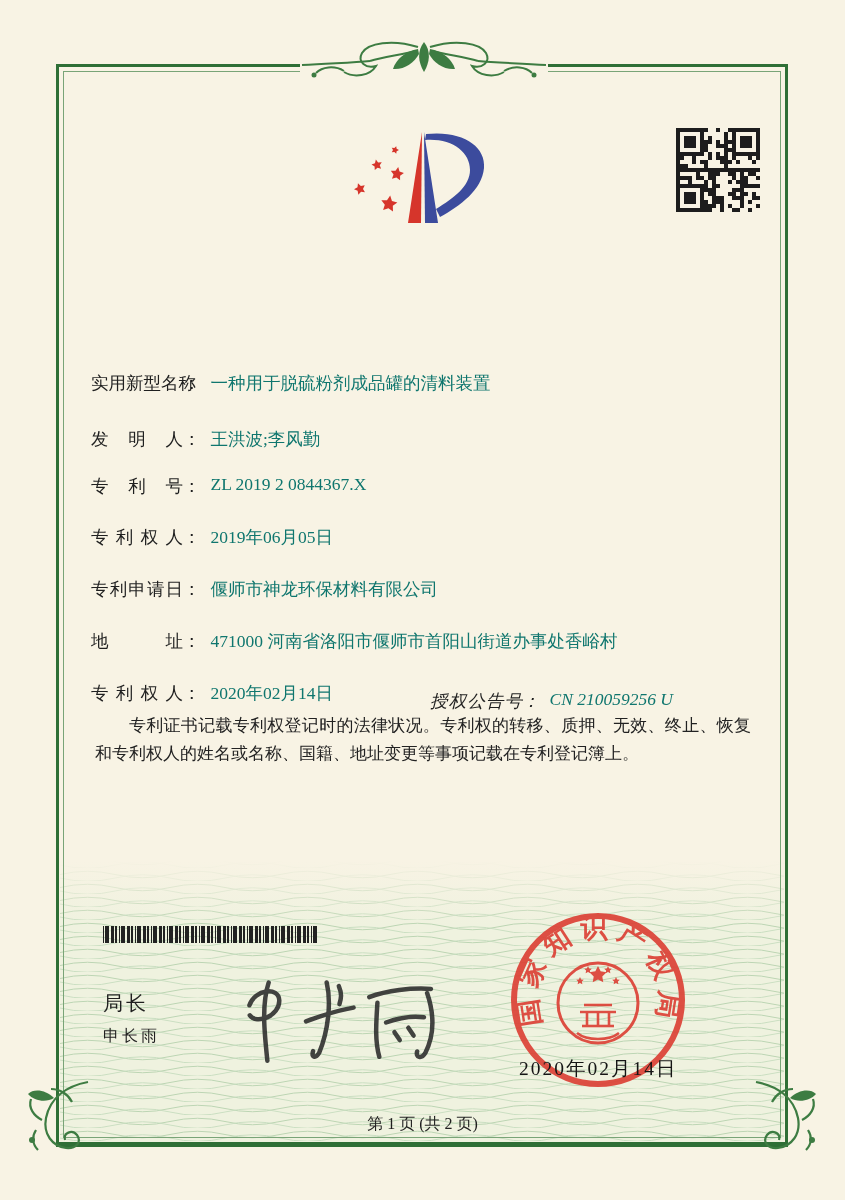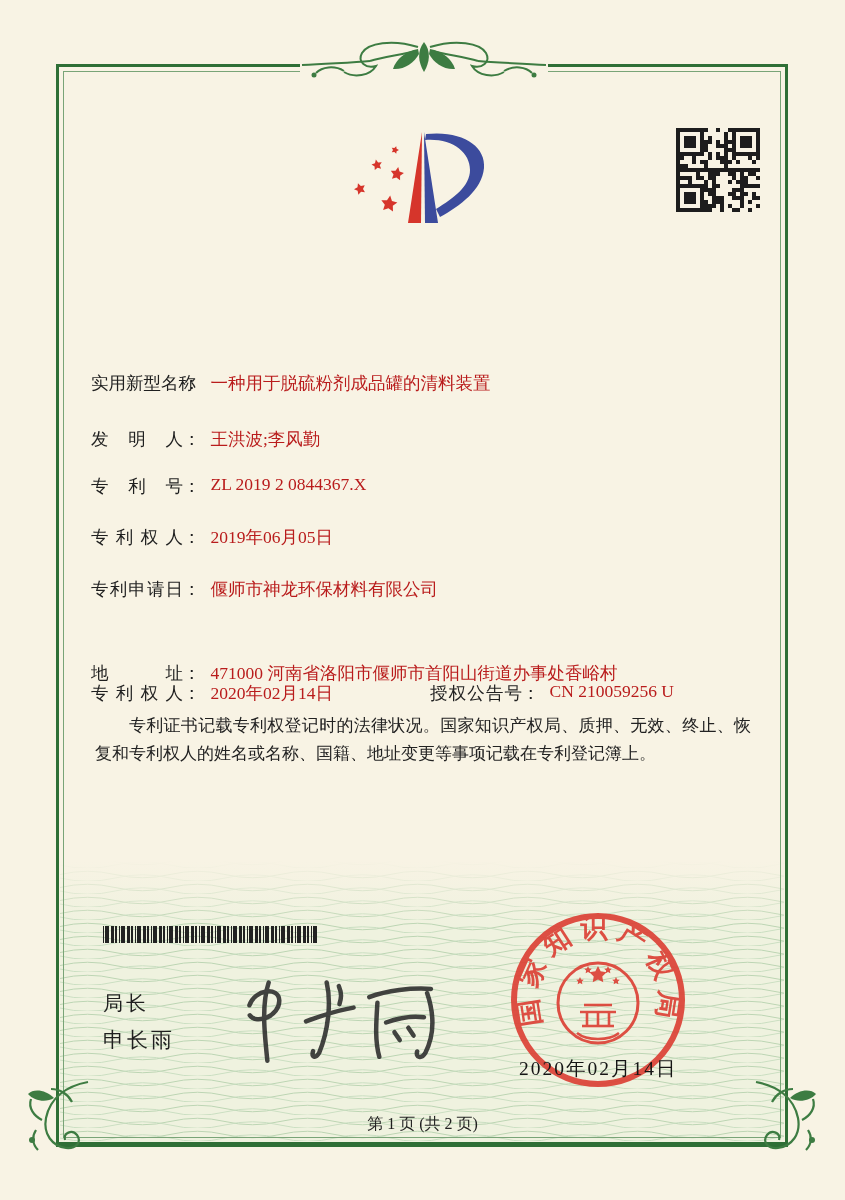--- a/index.html
+++ b/index.html
@@ -26,31 +26,31 @@
   .logo{position:absolute;left:350px;top:130px;z-index:5;}
   .qr{position:absolute;left:672px;top:124px;z-index:5;}
 
   .title{position:absolute;left:0;top:256px;width:845px;text-align:center;
          font-size:45px;font-weight:700;letter-spacing:7px;padding-left:7px;box-sizing:border-box;z-index:5;}
 
   .fields{position:absolute;left:91px;top:0;width:700px;z-index:5;}
   .frow{position:absolute;left:0;width:700px;font-size:17.5px;white-space:nowrap;}
   .flabel{display:inline-block;width:92px;text-align:justify;text-align-last:justify;vertical-align:top;}
   .fcolon{display:inline-block;vertical-align:top;}
-  .fvalue{display:inline-block;margin-left:10px;vertical-align:top;color:#b91c1c;}
-  .fgroup2{position:absolute;left:339px;top:0;white-space:nowrap;}
+  .fvalue{display:inline-block;margin-left:10px;vertical-align:top;color:#0f766e;}
+  .fgroup2{position:absolute;left:339px;top:8px;white-space:nowrap;font-style:italic;}
 
   .paras{position:absolute;left:95px;top:712px;width:656px;z-index:5;font-size:17px;line-height:27.5px;color:#222;}
   .paras p{margin:0;text-indent:2em;text-align:justify;}
 
   .barcode{position:absolute;left:103px;top:926px;width:218px;height:17px;overflow:hidden;white-space:nowrap;z-index:5;}
   .barcode i{display:inline-block;height:100%;background:#222;vertical-align:top;}
 
   .director-label{position:absolute;left:103px;top:990px;font-size:20px;letter-spacing:3px;z-index:5;}
-  .director-name{position:absolute;left:103px;top:1026px;font-size:21px;letter-spacing:3px;z-index:5;}
+  .director-name{position:absolute;left:103px;top:1026px;font-size:16px;letter-spacing:3px;z-index:5;}
   .signature{position:absolute;left:236px;top:968px;z-index:6;transform:rotate(-2deg);}
 
   .seal{position:absolute;left:508px;top:910px;z-index:6;opacity:.93;}
   .seal-date{position:absolute;left:519px;top:1055px;font-size:19.5px;letter-spacing:2px;color:#151515;z-index:7;}
 
   .page-info{position:absolute;left:0;top:1114px;width:845px;text-align:center;font-size:16px;z-index:5;}
   .back-note{position:absolute;left:0;top:1159px;width:845px;text-align:center;font-size:18px;letter-spacing:2px;z-index:5;}
 </style>
 </head>
 <body>
@@ -393,33 +393,33 @@
     </div>
     <div class="frow" style="top:474px">
       <span class="flabel">专利号</span><span class="fcolon">：</span><span class="fvalue">ZL 2019 2 0844367.X</span>
     </div>
     <div class="frow" style="top:525px">
       <span class="flabel">专利权人</span><span class="fcolon">：</span><span class="fvalue">2019年06月05日</span>
     </div>
     <div class="frow" style="top:577px">
       <span class="flabel">专利申请日</span><span class="fcolon">：</span><span class="fvalue">偃师市神龙环保材料有限公司</span>
     </div>
-    <div class="frow" style="top:661px">
+    <div class="frow" style="top:629px">
       <span class="flabel">地址</span><span class="fcolon">：</span><span class="fvalue">471000 河南省洛阳市偃师市首阳山街道办事处香峪村</span>
     </div>
     <div class="frow" style="top:681px">
       <span class="flabel">专利权人</span><span class="fcolon">：</span><span class="fvalue">2020年02月14日</span>
       <span class="fgroup2">
         <span class="flabel">授权公告号</span><span class="fcolon">：</span><span class="fvalue">CN 210059256 U</span>
       </span>
     </div>
   </div>
 
   <div class="paras">
-    <p>专利证书记载专利权登记时的法律状况。国家知识产权局、质押、无效、终止、恢复和专利权人的姓名或名称、国籍、地址变更等事项记载在专利登记簿上。</p>
+    <p>专利证书记载专利权登记时的法律状况。专利权的转移、质押、无效、终止、恢复和专利权人的姓名或名称、国籍、地址变更等事项记载在专利登记簿上。</p>
   </div>
 
   <div class="barcode" id="barcode"><i style="width: 1px; margin-right: 1px;"></i><i style="width: 4px; margin-right: 2px;"></i><i style="width: 3px; margin-right: 1px;"></i><i style="width: 2px; margin-right: 2px;"></i><i style="width: 1px; margin-right: 1px;"></i><i style="width: 4px; margin-right: 2px;"></i><i style="width: 3px; margin-right: 1px;"></i><i style="width: 2px; margin-right: 2px;"></i><i style="width: 1px; margin-right: 1px;"></i><i style="width: 4px; margin-right: 2px;"></i><i style="width: 3px; margin-right: 1px;"></i><i style="width: 2px; margin-right: 2px;"></i><i style="width: 1px; margin-right: 1px;"></i><i style="width: 4px; margin-right: 2px;"></i><i style="width: 3px; margin-right: 1px;"></i><i style="width: 2px; margin-right: 2px;"></i><i style="width: 1px; margin-right: 1px;"></i><i style="width: 4px; margin-right: 2px;"></i><i style="width: 3px; margin-right: 1px;"></i><i style="width: 2px; margin-right: 2px;"></i><i style="width: 1px; margin-right: 1px;"></i><i style="width: 4px; margin-right: 2px;"></i><i style="width: 3px; margin-right: 1px;"></i><i style="width: 2px; margin-right: 2px;"></i><i style="width: 1px; margin-right: 1px;"></i><i style="width: 4px; margin-right: 2px;"></i><i style="width: 3px; margin-right: 1px;"></i><i style="width: 2px; margin-right: 2px;"></i><i style="width: 1px; margin-right: 1px;"></i><i style="width: 4px; margin-right: 2px;"></i><i style="width: 3px; margin-right: 1px;"></i><i style="width: 2px; margin-right: 2px;"></i><i style="width: 1px; margin-right: 1px;"></i><i style="width: 4px; margin-right: 2px;"></i><i style="width: 3px; margin-right: 1px;"></i><i style="width: 2px; margin-right: 2px;"></i><i style="width: 1px; margin-right: 1px;"></i><i style="width: 4px; margin-right: 2px;"></i><i style="width: 3px; margin-right: 1px;"></i><i style="width: 2px; margin-right: 2px;"></i><i style="width: 1px; margin-right: 1px;"></i><i style="width: 4px; margin-right: 2px;"></i><i style="width: 3px; margin-right: 1px;"></i><i style="width: 2px; margin-right: 2px;"></i><i style="width: 1px; margin-right: 1px;"></i><i style="width: 4px; margin-right: 2px;"></i><i style="width: 3px; margin-right: 1px;"></i><i style="width: 2px; margin-right: 2px;"></i><i style="width: 1px; margin-right: 1px;"></i><i style="width: 4px; margin-right: 2px;"></i><i style="width: 3px; margin-right: 1px;"></i><i style="width: 2px; margin-right: 2px;"></i><i style="width: 1px; margin-right: 1px;"></i><i style="width: 4px; margin-right: 2px;"></i></div>
 
   <div class="director-label">局长</div>
   <div class="director-name">申长雨</div>
 
   <div class="signature">
     <svg width="215" height="100" viewBox="0 0 215 100" xmlns="http://www.w3.org/2000/svg" fill="none" stroke="#2b2b2b" stroke-width="4.5" stroke-linecap="round" opacity="0.88">
       <path d="M34 12 C26 34 28 62 30 90"></path>

